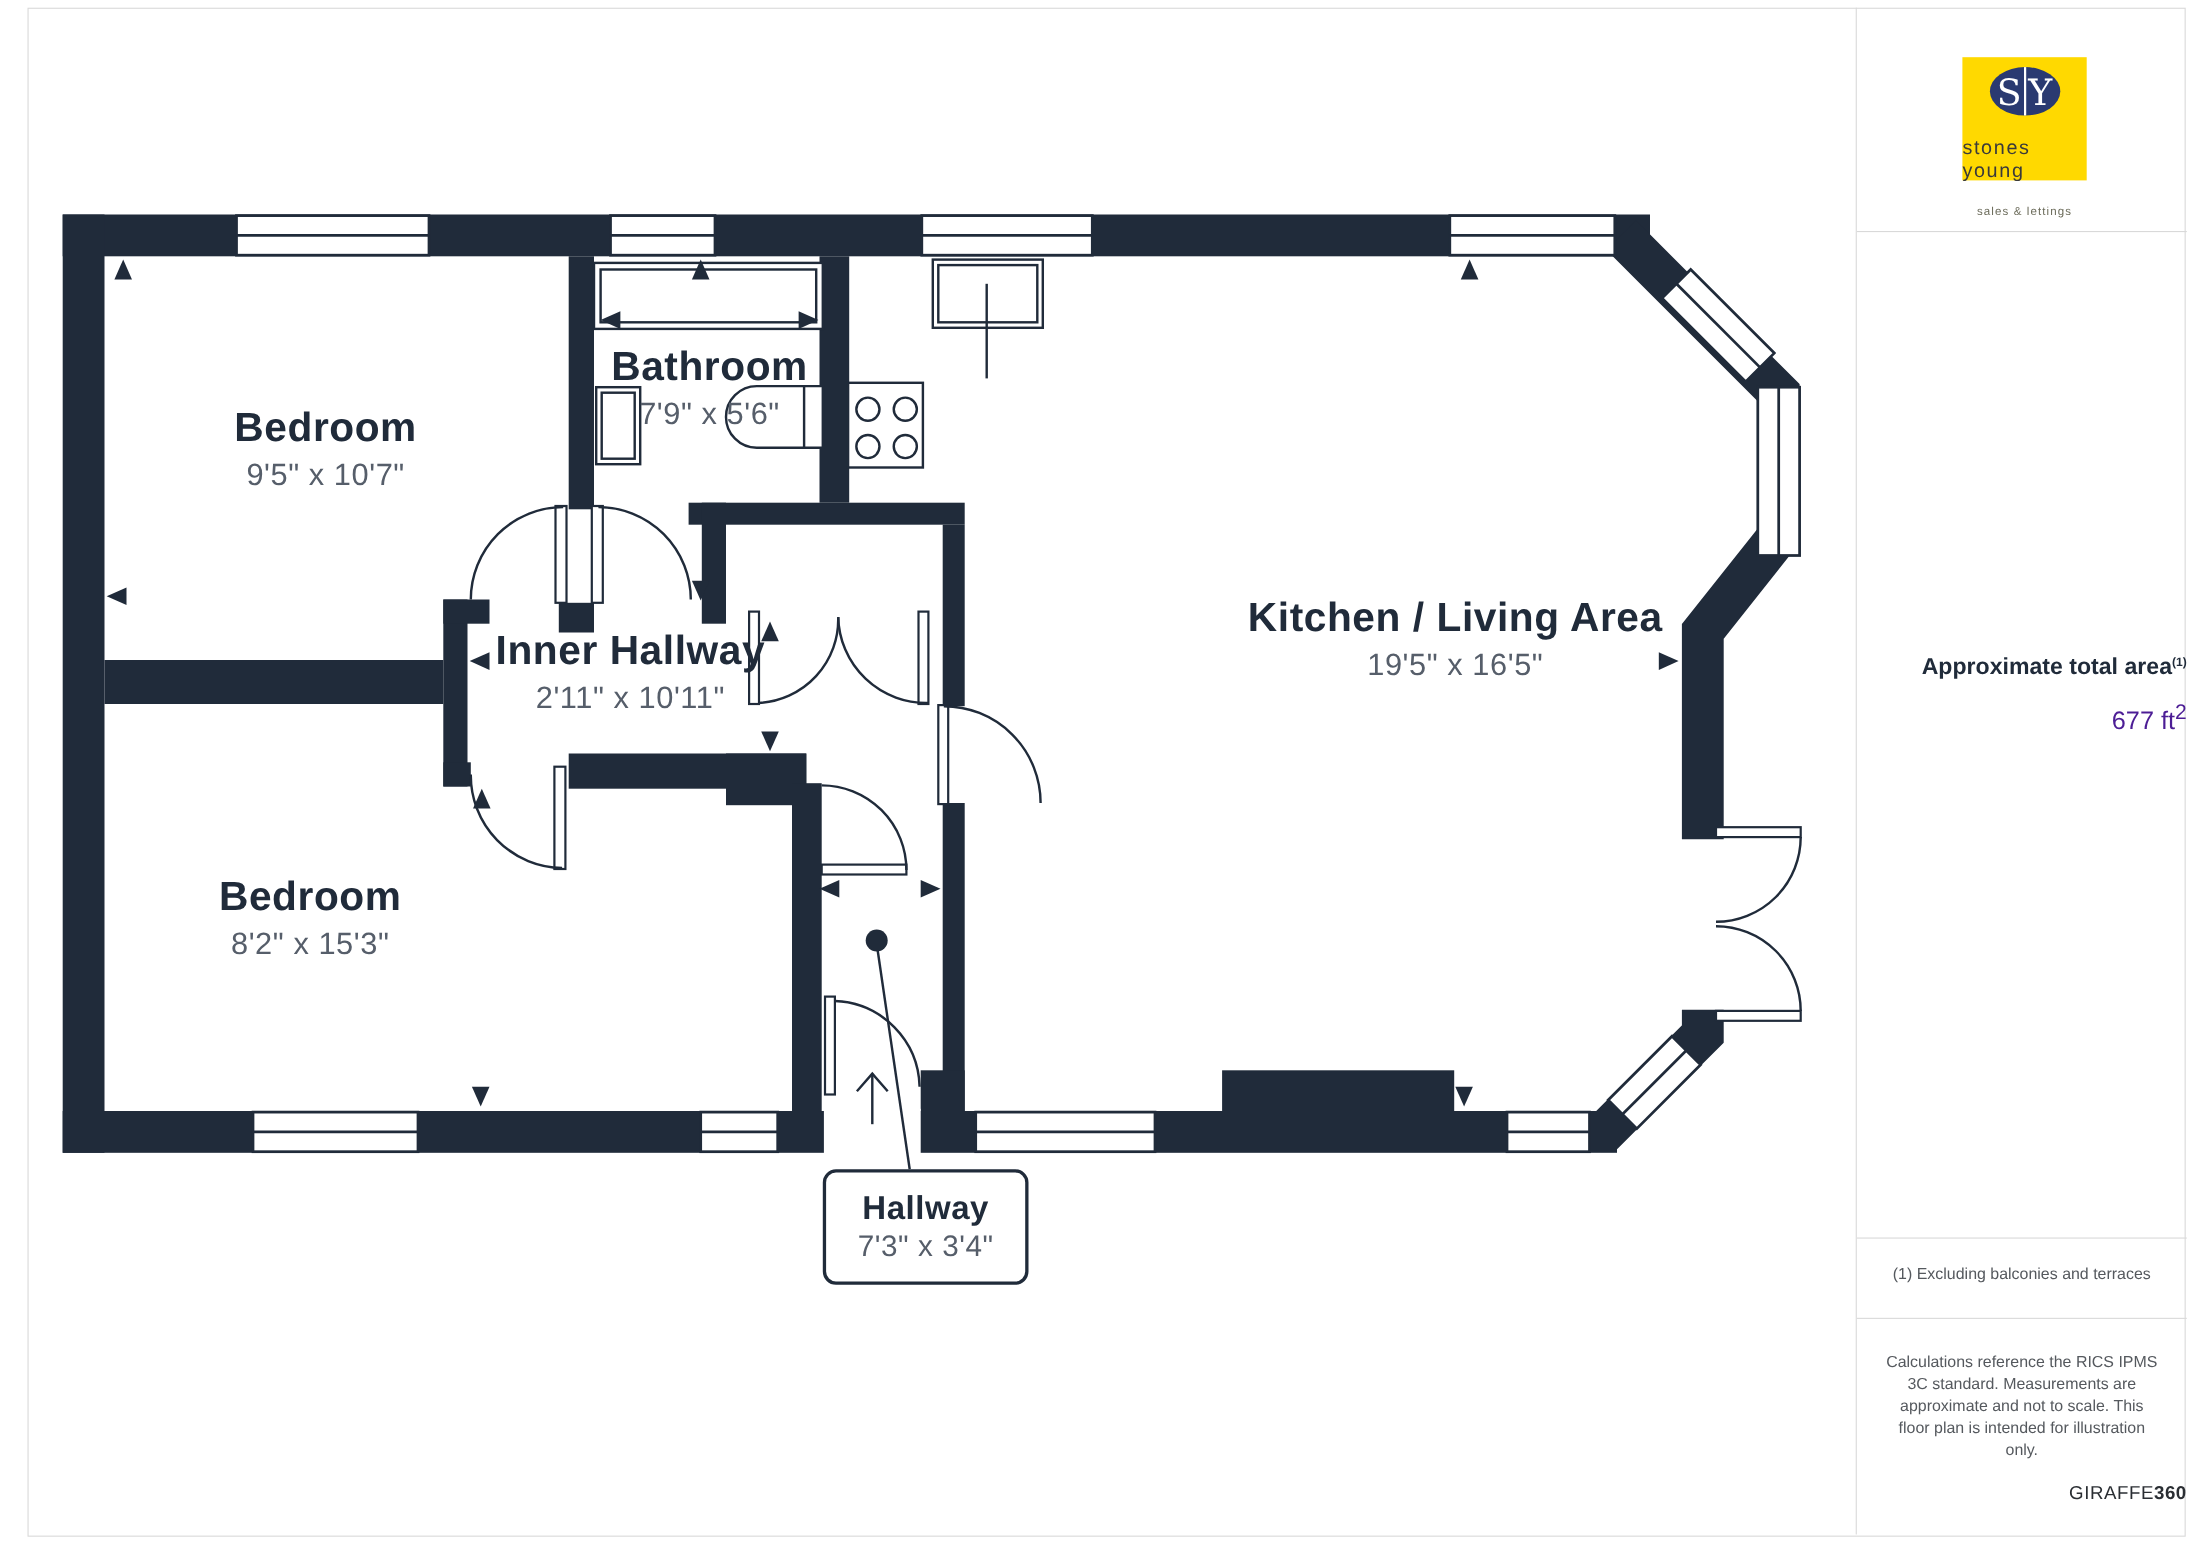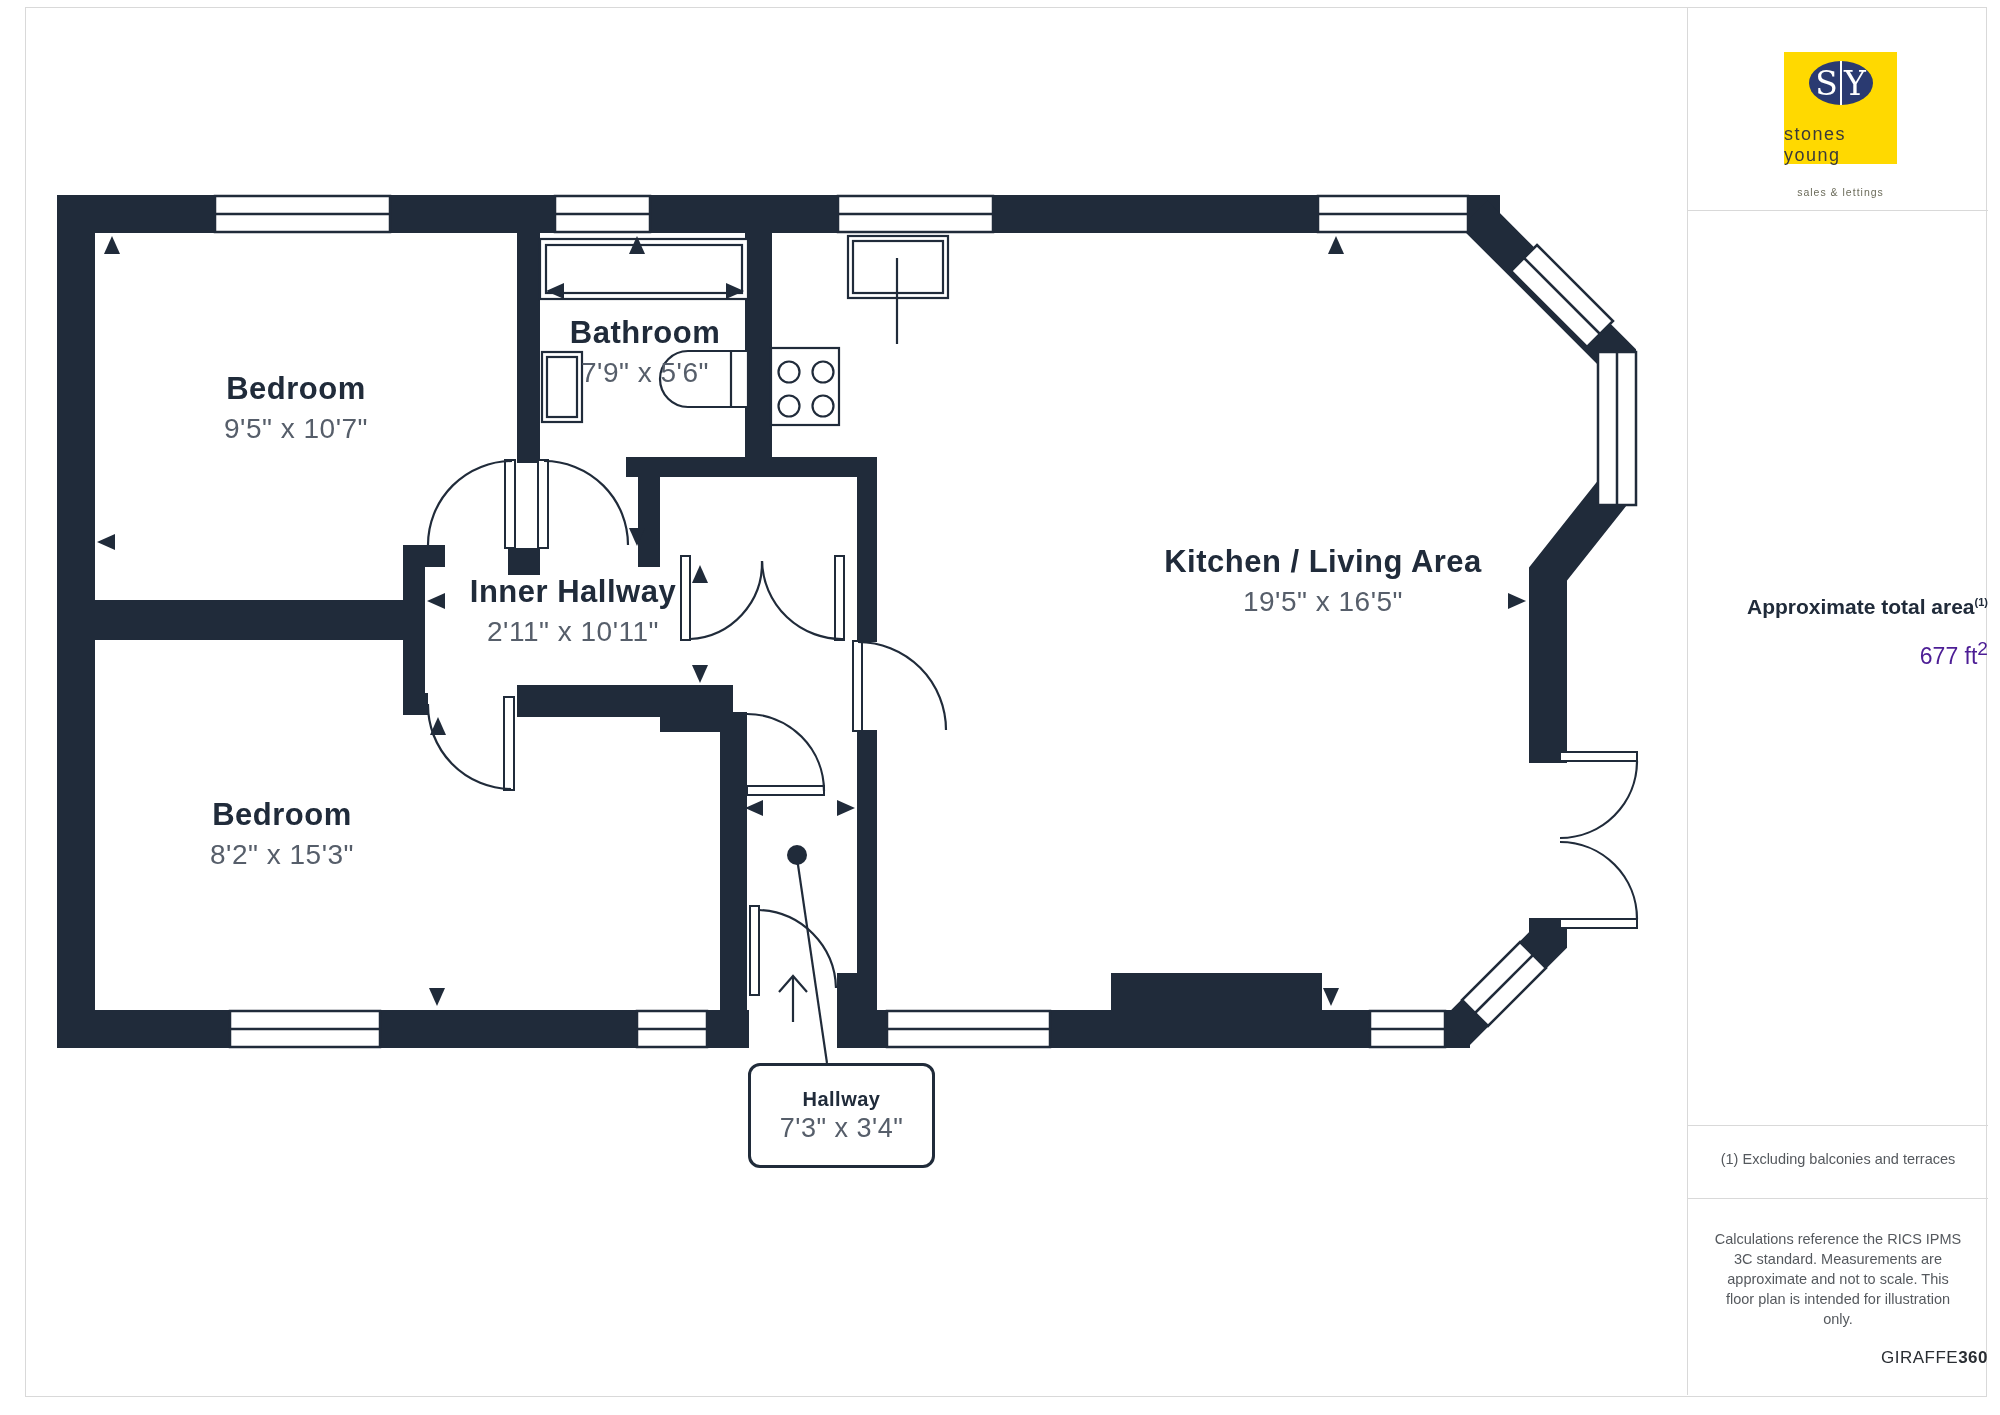--- a/index.html
+++ b/index.html
@@ -3,27 +3,27 @@
 <meta charset="utf-8">
 <style>
   html,body{margin:0;padding:0;background:#ffffff;}
   #page{position:relative;width:2000px;height:1415px;background:#ffffff;overflow:hidden;
         font-family:"Liberation Sans",sans-serif;}
   #page-border{position:absolute;left:25px;top:7px;width:1960px;height:1388px;
         border:1px solid #d9d9d9;pointer-events:none;}
   #plan-svg{position:absolute;left:0;top:0;width:2000px;height:1415px;}
 
   .room-label{position:absolute;transform:translate(-50%,-50%);text-align:center;white-space:nowrap;}
-  .room-name{font-size:31px;font-weight:700;color:#202b3a;letter-spacing:.5px;}
+  .room-name{font-size:37px;font-weight:700;color:#202b3a;letter-spacing:.5px;}
   .room-dims{font-size:28px;font-weight:400;color:#565e6a;margin-top:6px;letter-spacing:.5px;}
 
   .callout{position:absolute;left:748px;top:1063px;width:181px;height:99px;background:#fff;
         border:3px solid #202b3a;border-radius:12px;display:flex;flex-direction:column;
         align-items:center;justify-content:center;}
-  .callout .room-name{font-size:20px;}
+  .callout .room-name{font-size:30px;}
   .callout .room-dims{margin-top:2px;font-size:27px;}
 
   .sidebar{position:absolute;left:1687px;top:7px;width:300px;height:1388px;border-left:1px solid #d9d9d9;}
   .sb-divider{position:absolute;left:0;width:100%;height:1px;background:#d9d9d9;}
   .logo{position:absolute;left:96px;top:45px;width:113px;height:112px;display:flex;
         flex-direction:column;align-items:center;}
   .logo-circle{margin-top:9px;width:64px;height:64px;border-radius:50%;display:flex;
         align-items:center;justify-content:center;font-family:"DejaVu Serif",serif;
         font-size:33px;color:#fff;}
   .logo-bar{display:inline-block;width:2px;height:44px;margin:0 2px;background:#ffffff;vertical-align:middle;}

